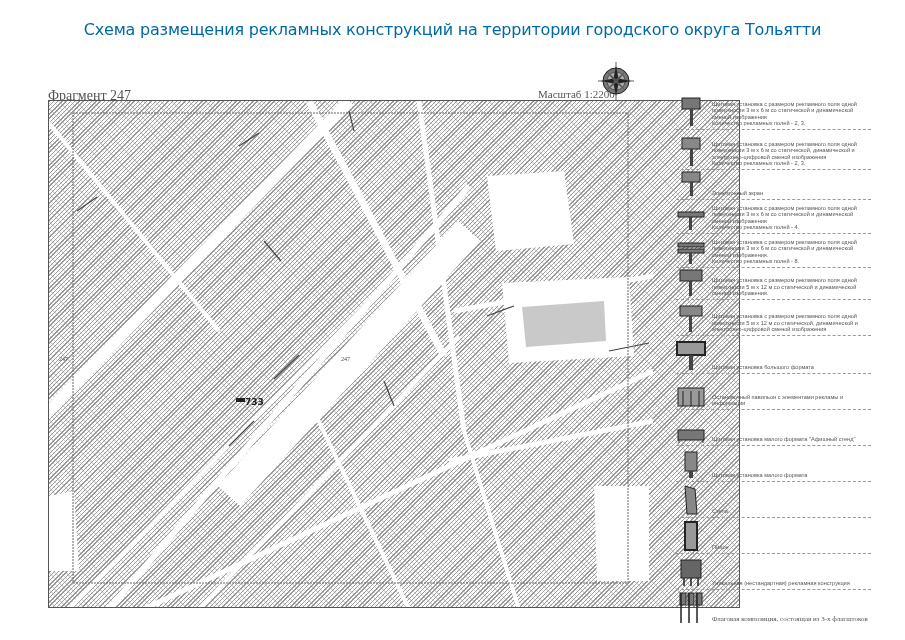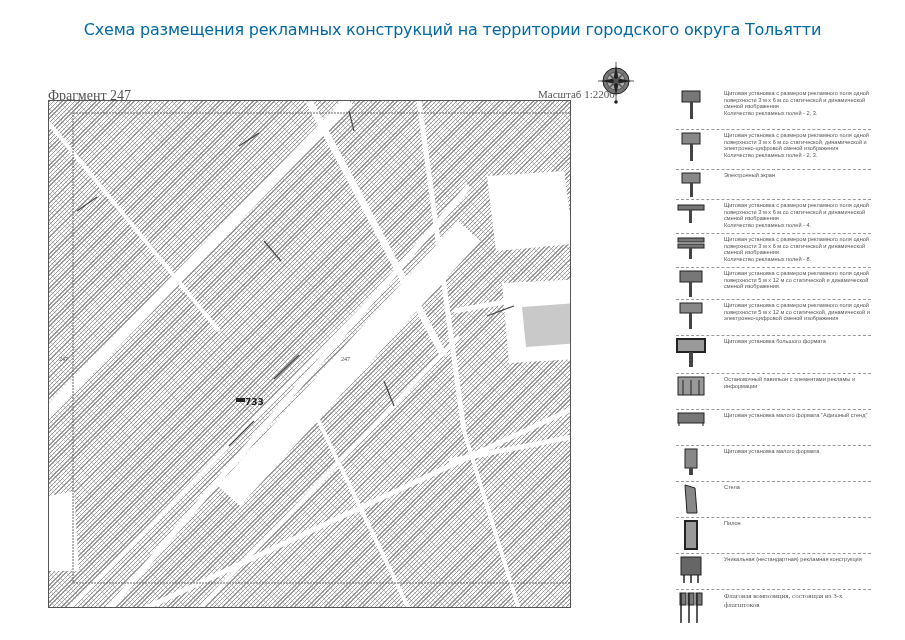--- a/index.html
+++ b/index.html
@@ -1,29 +1,29 @@
 <!DOCTYPE html>
 <html><head>
 <meta charset="utf-8">
 <style>
   html, body { margin:0; padding:0; background:#ffffff; }
   body { width:905px; height:640px; position:relative; overflow:hidden; font-family:"Liberation Sans", sans-serif; color:#222; }
   .title { position:absolute; left:0; top:20px; width:905px; text-align:center; font-family:"DejaVu Sans", sans-serif; font-weight:normal; font-size:16px; color:#0369a1; letter-spacing:-0.2px; }
   .frag-label { position:absolute; left:48px; top:88px; font-family:"Liberation Serif", serif; font-size:14px; color:#555; }
   .scale-label { position:absolute; left:538px; top:88px; font-family:"Liberation Serif", serif; font-size:11px; color:#555; }
   .compass { position:absolute; left:598px; top:62px; width:36px; height:42px; }
-  .map { position:absolute; left:48px; top:100px; width:523px; height:508px; border:1px solid #555; box-sizing:border-box; overflow:hidden;
+  .map { position:absolute; left:48px; top:100px; width:692px; height:508px; border:1px solid #555; box-sizing:border-box; overflow:hidden;
     background-color:#fff;
     background-image:
       repeating-linear-gradient(135deg, #9a9a9a 0 1px, transparent 1px 3px),
       repeating-linear-gradient(45deg, rgba(150,150,150,0.35) 0 1px, transparent 1px 4px);
   }
   .map svg { position:absolute; left:0; top:0; }
   .legend { position:absolute; left:676px; top:88px; width:195px; }
-  .leg-item { display:flex; align-items:flex-start; border-bottom:1px dashed #999; box-sizing:border-box; padding:2px 0;gap:12px; }
+  .leg-item { display:flex; align-items:flex-end; border-bottom:1px dashed #999; box-sizing:border-box; padding:2px 0; }
   .leg-icon { width:30px; flex:0 0 30px; display:flex; justify-content:center; align-items:center; }
   .leg-text { font-size:5.6px; line-height:6.6px; color:#555; padding-left:6px; white-space:pre-line; }
   .leg-text.big { font-family:"Liberation Serif", serif; font-size:7px; line-height:9px; }
 </style>
 </head>
 <body>
 
 <div class="title">Схема размещения рекламных конструкций на территории городского округа Тольятти</div>
 
 <div class="frag-label">Фрагмент 247</div>

